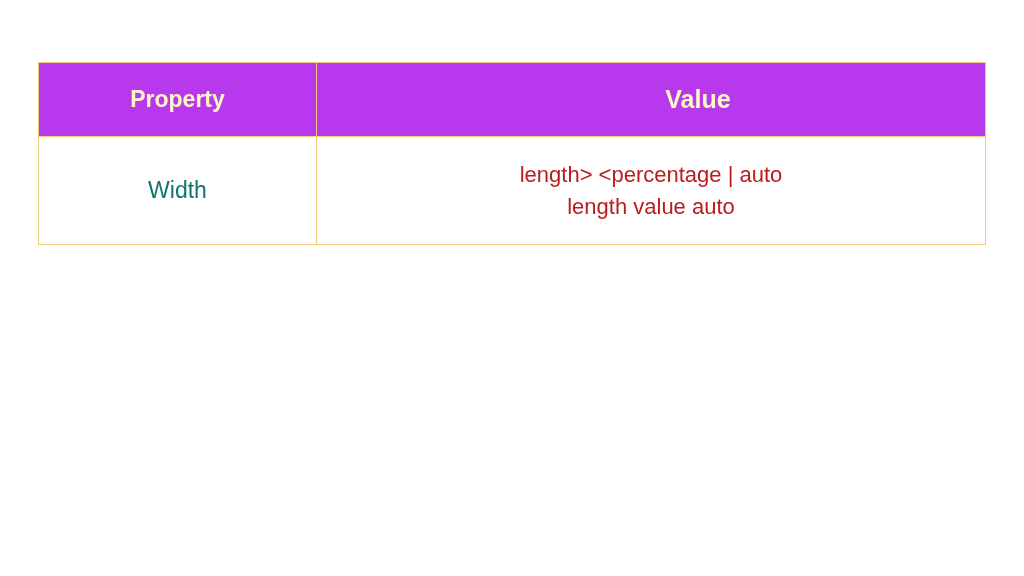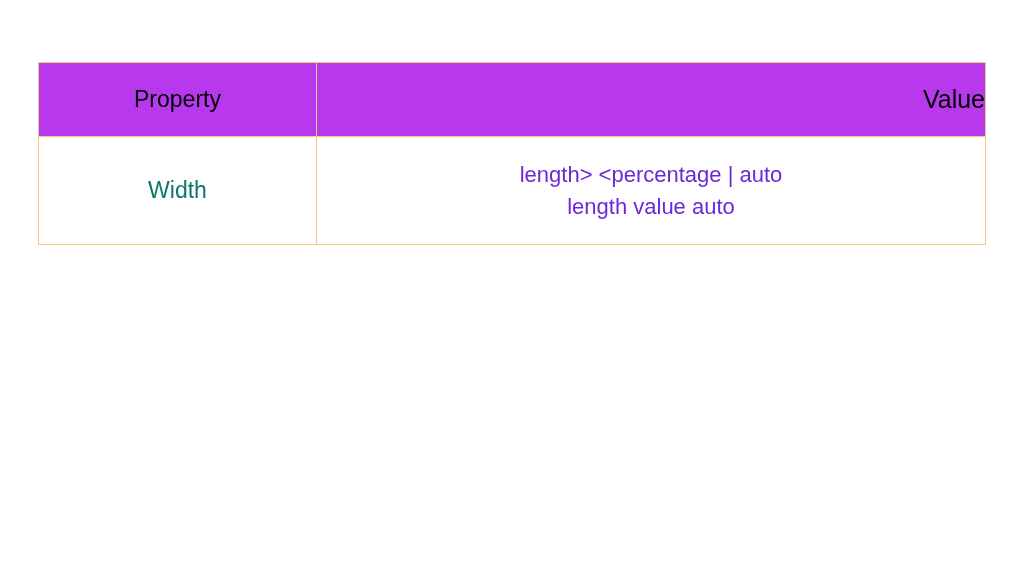--- a/index.html
+++ b/index.html
@@ -16,48 +16,48 @@
     }
     .table {
       width: 948px;
       border-collapse: collapse;
     }
     .table th, .table td {
       border: 1px solid #f2c879;
     }
     .table th {
       background: #b838ed;
-      color: #000000;
-      font-weight: 400;
+      color: #fef9c3;
+      font-weight: 700;
       height: 74px;
       vertical-align: middle;
       font-size: 23px;
     }
     .table th.col-property {
       width: 278px;
       text-align: center;
     }
     .table th.col-value {
-      text-align: right;
+      text-align: center;
       padding-left: 94px;
       font-size: 25px;
     }
     .table td {
       height: 108px;
       vertical-align: middle;
       text-align: center;
       background: #ffffff;
     }
     .cell-property {
       color: #0f766e;
       font-size: 23px;
       font-weight: 400;
     }
     .cell-value {
-      color: #6d28d9;
+      color: #b91c1c;
       font-size: 22px;
       line-height: 1.45;
       font-weight: 400;
     }
     .value-line {
       display: block;
     }
   </style>
 </head>
 <body>

